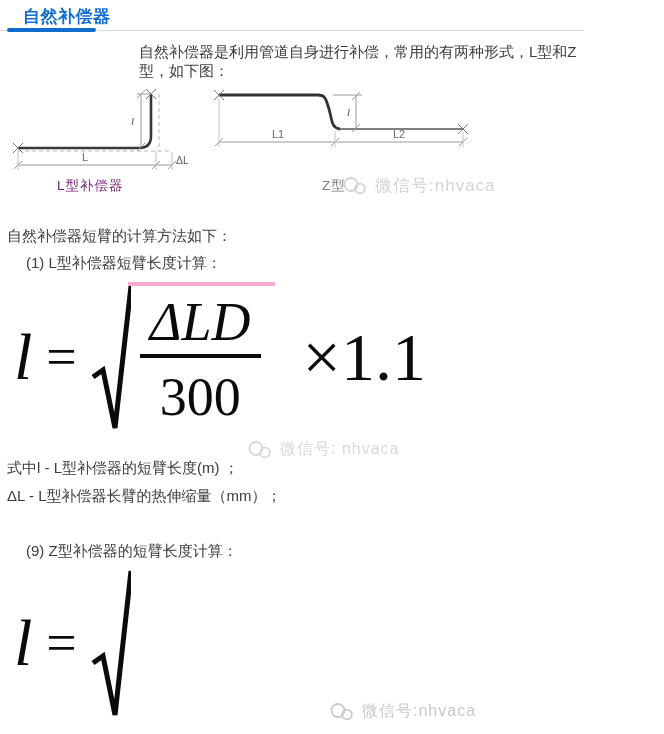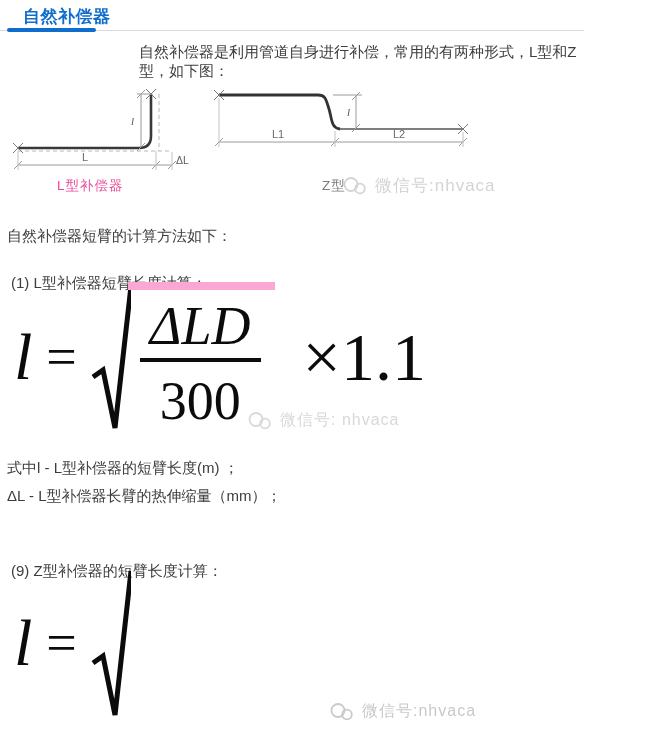--- a/index.html
+++ b/index.html
@@ -10,46 +10,46 @@
   .page-title {
     position:absolute; left:23px; top:5px;
     font-size:17px; font-weight:bold; color:#0f6ecd; letter-spacing:0.5px;
   }
   .title-rule { position:absolute; left:0; top:30px; width:664px; height:1px; background:#d9d9d9; }
   .title-accent { position:absolute; left:7px; top:28px; width:89px; height:4px; background:#0f6ecd; border-radius:2px; }
   .intro-text { position:absolute; left:95px; top:43px; font-size:15px; color:#3d3d3d;margin-left:44px; }
 
   .figures { position:absolute; left:0; top:85px; width:664px; height:115px; }
   .fig-svg { position:absolute; top:0; display:block; }
-  .fig-caption { position:absolute; top:92px; font-size:13.5px; color:#ec4899; letter-spacing:1px; }
+  .fig-caption { position:absolute; top:92px; font-size:13.5px; color:#701a75; letter-spacing:1px; }
   .cap-l { left:57px; }
   .cap-z { left:322px; color:#7c7c7c; }
 
   .body-line { position:absolute; left:7px; font-size:15px; color:#3d3d3d; white-space:nowrap; }
-  .indent1 { left:11px;margin-top:20px; }
+  .indent1 { left:26px; }
 
   .formula {
     position:absolute; display:flex; align-items:center;
     font-family:"Liberation Serif","DejaVu Serif",serif; color:#0b0b0b;
   }
   .f-lhs { font-style:italic; font-size:66px; line-height:1; margin-right:14px; }
   .f-eq  { font-size:54px; line-height:1; margin-right:14px; }
   .sqrt  { display:flex; align-items:flex-start; }
   .rad-svg { display:block; flex:none; }
-  .radicand { border-top:8px solid #f9a8d4; margin-left:-3px; padding:8px 14px 0 12px; }
+  .radicand { border-top:4px solid #f9a8d4; margin-left:-3px; padding:8px 14px 0 12px; }
   .frac { display:flex; flex-direction:column; align-items:center; }
   .f-num { font-style:italic; font-size:54px; line-height:1.05; padding:0 10px 3px 10px; border-bottom:4px solid #0b0b0b; white-space:nowrap; }
   .f-den { font-size:54px; line-height:1.05; padding-top:11px; white-space:nowrap; }
   .f-suffix { font-size:68px; line-height:1; margin-left:28px; white-space:nowrap; }
 
   .wm { position:absolute; display:flex; align-items:center; gap:8px; color:#d8d8d8; white-space:nowrap; }
   .wm-text { font-size:16px; letter-spacing:1px; }
   .wm-diagram { left:341px; top:174px; color:#d4d4d4; }
   .wm-diagram .wm-text { font-size:17px; }
-  .wm-f1 { left:246px; top:410px; }
+  .wm-f1 { left:246px; top:439px; }
   .wm-f2 { left:328px; top:701px; color:#c9c9c9; z-index:5; }
 </style>
 </head>
 <body>
 
 <div class="page">
 
   <div class="page-title">自然补偿器</div>
   <div class="title-rule"></div>
   <div class="title-accent"></div>

